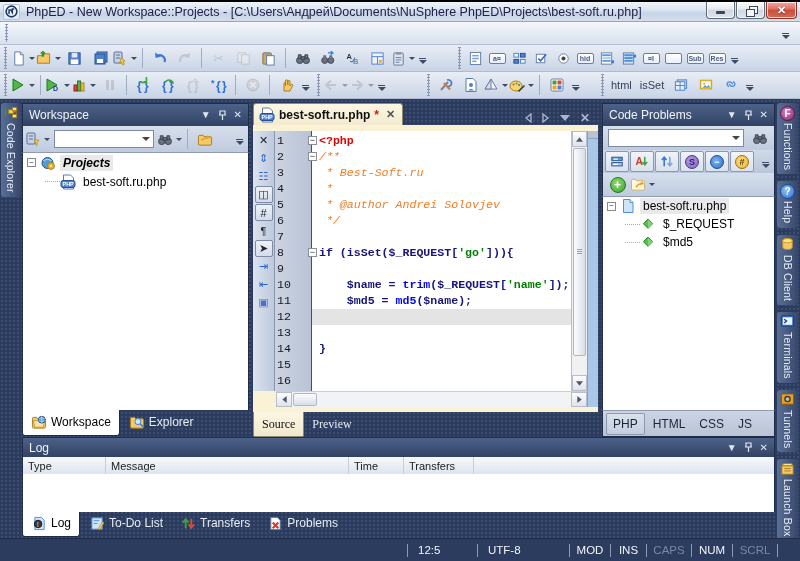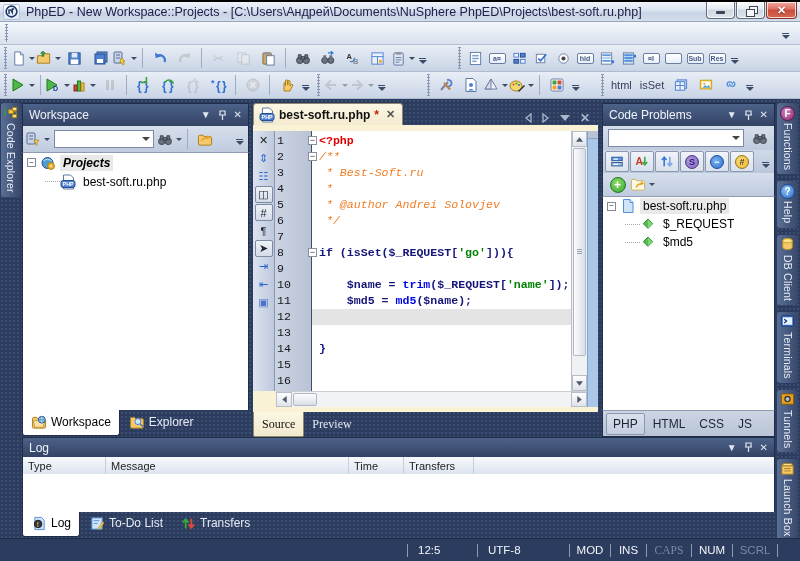--- a/index.html
+++ b/index.html
@@ -1124,38 +1124,47 @@
             </div>
             <div class="btab">
               <span class="icon16">
                 <svg width="15" height="15" viewBox="0 0 16 16">
                   <path d="M5 13 V4 M2 7 L5 3.5 L8 7" fill="none" stroke="#3aa53a" stroke-width="2"></path>
                   <path d="M11 3 v9 M8 9 L11 12.5 L14 9" fill="none" stroke="#d84a3a" stroke-width="2"></path>
                 </svg>
               </span>
               <span>Transfers</span>
             </div>
+            <div class="btab">
+              <span class="icon16">
+                <svg width="15" height="15" viewBox="0 0 16 16">
+                  <path d="M3 1.5 h7 l3 3 v10 h-10 z" fill="#fff" stroke="#5b7aa6"></path>
+                  <path d="M5 7 l6 6 M11 7 l-6 6" stroke="#d83a2a" stroke-width="2.2"></path>
+                </svg>
+              </span>
+              <span>Problems</span>
+            </div>
           </div>
     </div>
   </div>
   </div>
 
   <div id="statusbar">
     <div style="flex:1"></div>
     <div id="sb-segments" style="display:flex; align-items:center; height:100%;">
         <div class="sb-div"></div>
         <div class="sb-seg" style="width: 69px; justify-content: flex-start; padding-left: 10px;">12:5</div>
         <div class="sb-div"></div>
         <div class="sb-seg" style="width: 91px; justify-content: flex-start; padding-left: 10px;">UTF-8</div>
         <div class="sb-div"></div>
         <div class="sb-seg" style="width: 40px;">MOD</div>
         <div class="sb-div"></div>
         <div class="sb-seg" style="width: 35px;">INS</div>
         <div class="sb-div"></div>
-        <div class="sb-seg dim" style="width: 44px; font-family: Liberation Serif, serif;">CAPS</div>
+        <div class="sb-seg dim" style="width: 44px;">CAPS</div>
         <div class="sb-div"></div>
         <div class="sb-seg" style="width: 40px;">NUM</div>
         <div class="sb-div"></div>
         <div class="sb-seg dim" style="width: 44px;">SCRL</div>
         <div class="sb-div"></div>
         <div style="width: 22px;"></div>
       </div>
   </div>
 </div>
 

